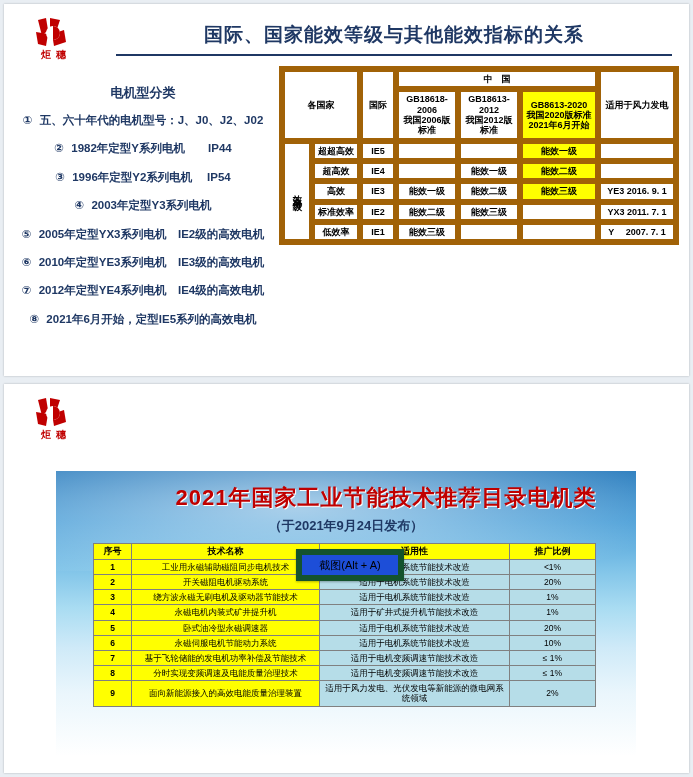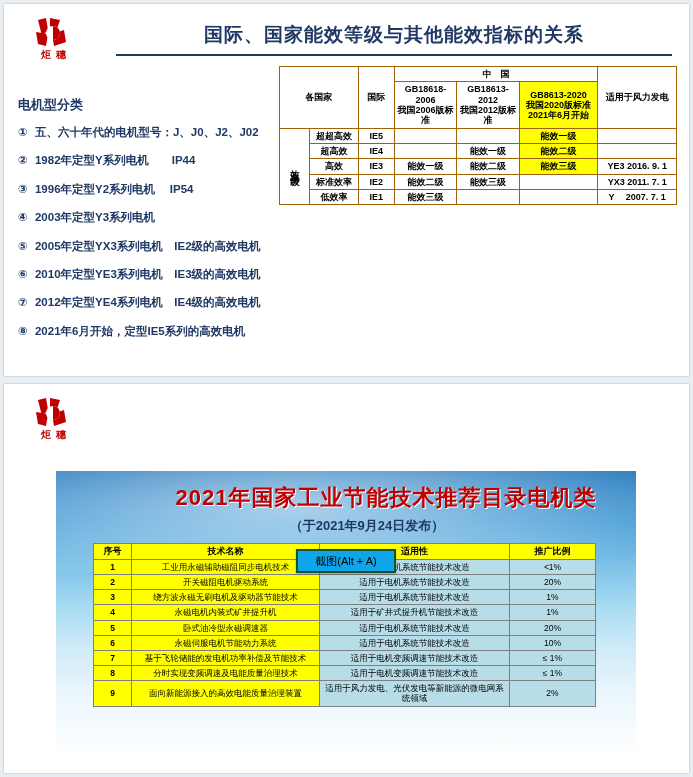--- a/index.html
+++ b/index.html
@@ -29,33 +29,33 @@
   .s1-title{
     position:absolute;left:110px;top:18px;width:560px;
     text-align:center;font-size:19px;font-weight:bold;color:#1f3864;
     letter-spacing:1px;
   }
   .s1-underline{
     position:absolute;left:112px;top:50px;width:556px;height:2px;background:#1f3864;
   }
 
   
-  .left-col{position:absolute;left:14px;top:92px;width:250px;}
+  .left-col{position:absolute;left:14px;top:80px;width:250px;text-align:center;}
   .left-head{font-size:13px;font-weight:bold;color:#1f3864;margin-bottom:11px;}
   .bullet{
     font-size:11.5px;font-weight:bold;color:#1f3864;
     margin-bottom:14px;line-height:1.25;
   }
   .bullet .num{margin-right:4px;}
 
   
   .tbl-wrap{position:absolute;left:275px;top:62px;width:400px;}
   table.grid{border-collapse:collapse;table-layout:fixed;width:398px;}
   table.grid td,table.grid th{
-    border:1px solid #a16207;text-align:center;vertical-align:middle;
+    border:6px solid #a16207;text-align:center;vertical-align:middle;
     font-size:9px;line-height:1.15;padding:2px 1px;font-weight:bold;color:#000;
   }
   .c-yellow{background:#ffff00;}
   .h-small{font-size:8.5px;font-weight:normal;}
   .rot{
     font-size:9.5px;font-weight:bold;
     writing-mode:vertical-rl;text-orientation:upright;
     letter-spacing:2px;margin:0 auto;
   }
 
@@ -70,38 +70,38 @@
     background:radial-gradient(ellipse at 40% 60%,rgba(255,255,255,.55),rgba(255,255,255,0) 65%);
   }
   .s2-title{
     position:absolute;left:0;top:12px;width:100%;text-align:center;
     font-size:22px;font-weight:bold;color:#c00000;letter-spacing:1px;
     text-shadow:1px 1px 0 #ffffff;
     padding-left:40px;
   }
   .s2-sub{
     position:absolute;left:0;top:46px;width:100%;text-align:center;
-    font-size:13px;font-weight:bold;color:#1f3864;padding-left:21px;
+    font-size:13px;font-weight:bold;color:#1f3864;
   }
   .s2-tbl{position:absolute;left:37px;top:72px;width:506px;}
   table.grid2{border-collapse:collapse;table-layout:fixed;width:494px;}
   table.grid2 td,table.grid2 th{
     border:1px solid #808080;font-size:8.5px;line-height:1.2;
     padding:2px 2px;text-align:center;vertical-align:middle;color:#000;
   }
   table.grid2 thead th{background:#ffff00;font-weight:bold;font-size:9px;}
   .col-idx{background:#ffff00;font-weight:bold;}
   .col-name{background:#ffff00;text-align:center;}
   .col-use{background:#b6dde8;text-align:center;}
   .col-pct{background:#b6dde8;text-align:center;}
 
   
   .snip{
     position:absolute;left:296px;top:549px;width:96px;height:20px;
-    background:#0ea5e9;border:2px solid #14532d;
+    background:#1d4ed8;border:6px solid #14532d;
     font-size:11px;color:#000;text-align:center;line-height:20px;
     box-shadow:0 1px 2px rgba(0,0,0,.3);z-index:5;
   }
 </style>
 </head>
 <body>
 
 <div class="slide" id="slide1">
 
   <div class="logo">

